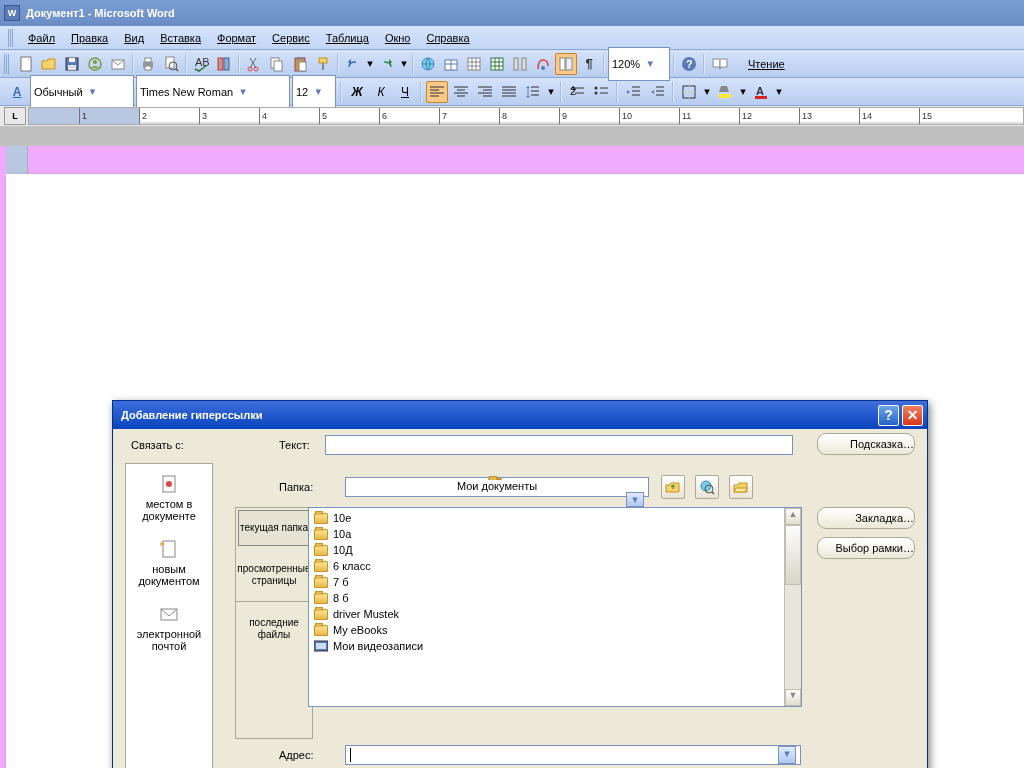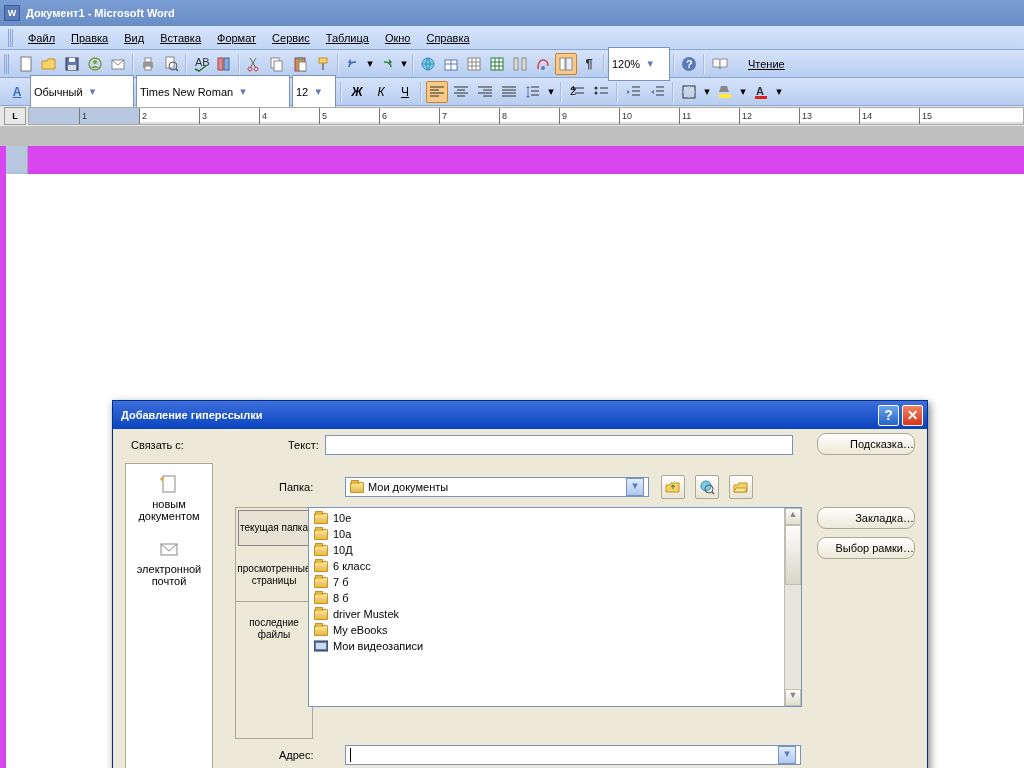--- a/index.html
+++ b/index.html
@@ -24,46 +24,46 @@
 
 .fmt-toolbar { height: 28px; background: linear-gradient(#d5e3fa, #b8cdf0); display: flex; align-items: center; padding: 0 4px; border-bottom: 1px solid #8aa6d4; gap: 2px; }
 
 .ruler-row { height: 20px; background: #e8e8e8; display: flex; }
 .ruler-tab { width: 22px; height: 18px; background: #e8e8e8; border: 1px solid #999; margin: 1px 0 0 4px; display: flex; align-items: center; justify-content: center; font-size: 9px; font-weight: bold; }
 .ruler { flex: 1; height: 18px; position: relative; margin: 1px 0 0 2px; background: linear-gradient(#fff 0 14px, #e0e0e0 14px); border: 1px solid #aaa; overflow: hidden; }
 .ruler .marks { position: absolute; left: 0; top: 0; right: 0; height: 100%; display: flex; }
 .ruler .cm { width: 60px; border-left: 1px solid #777; font-size: 9px; padding-left: 2px; color: #333; display: flex; align-items: center; }
 .ruler .shade { position: absolute; left: 0; top: 0; height: 100%; background: #b8c8e0; }
 
-.doc-area { position: absolute; left: 0; top: 146px; bottom: 0; right: 0; background: #d946ef; overflow: hidden; }
+.doc-area { position: absolute; left: 0; top: 146px; bottom: 0; right: 0; background: #f0abfc; overflow: hidden; }
 .doc-page { position: absolute; left: 6px; top: 28px; right: -80px; bottom: -50px; background: #fff; box-shadow: 2px 2px 5px rgba(0,0,0,0.3); }
 .vruler { position: absolute; left: 6px; top: 0; width: 22px; bottom: 0; background: #fff; border-right: 1px solid #aaa; }
 .vruler .vshade { position: absolute; top: 0; left: 0; right: 0; height: 90px; background: #b8c8e0; }
 
 
 .dialog { position: absolute; left: 112px; top: 254px; width: 816px; height: 412px; background: #ece9d8; border: 1px solid #002f8a; box-shadow: 2px 3px 8px rgba(0,0,0,0.5); }
 .dlg-title { height: 28px; background: linear-gradient(#3e6fdc, #0843be); display: flex; align-items: center; justify-content: space-between; color: #fff; font-weight: bold; font-size: 12px; padding: 0 4px 0 8px; }
 .dlg-title .btns { display: flex; gap: 3px; }
 .dlg-tbtn { width: 21px; height: 21px; border-radius: 2px; display: flex; align-items: center; justify-content: center; color: #fff; font-weight: bold; font-size: 14px; }
 .dlg-help { background: linear-gradient(#6ca5e8, #2562c7); border: 1px solid #fff; }
 .dlg-close { background: linear-gradient(#f08262, #d8361a); border: 1px solid #fff; }
 
 .dlg-body { padding: 10px 12px; position: relative; height: 384px; }
 .link-label { position: absolute; left: 18px; top: 10px; }
-.text-label { position: absolute; left: 166px; top: 10px; margin-left: 9px; }
+.text-label { position: absolute; left: 166px; top: 10px; }
 .text-input { position: absolute; left: 212px; top: 6px; width: 468px; height: 20px; background: #fff; border: 1px solid #7a92bd; padding: 2px 4px; }
 .hint-btn { position: absolute; right: 12px; top: 4px; }
 
 .sidebar { position: absolute; left: 12px; top: 34px; width: 88px; height: 330px; border: 1px solid #aca899; background: #fff; }
 .sb-it { height: 65px; display: flex; flex-direction: column; align-items: center; justify-content: center; text-align: center; font-size: 10px; cursor: pointer; }
 .sb-it.sel { border: 1px solid #aca899; background: #ece9d8; margin: 1px; height: 63px; }
 .sb-ico { width: 28px; height: 24px; margin-bottom: 2px; display: flex; align-items: center; justify-content: center; }
 
 .folder-label { position: absolute; left: 166px; top: 52px; }
-.folder-combo { position: absolute; left: 232px; top: 48px; width: 304px; height: 20px; background: #fff; border: 1px solid #7a92bd; display: flex; align-items: center; padding: 0 4px; }
+.folder-combo { position: absolute; left: 232px; top: 48px; width: 304px; height: 20px; background: #fff; border: 1px solid #7a92bd; display: flex; align-items: center; padding: 0 4px; flex-direction: column; }
 .folder-combo .dd2 { margin-left: auto; width: 18px; height: 18px; background: linear-gradient(#e0ecff, #b0c8f0); border: 1px solid #7a92bd; text-align: center; color: #5a7ab8; }
 .tb-icons { position: absolute; left: 548px; top: 46px; display: flex; gap: 10px; }
 .tb-iconbtn { width: 24px; height: 24px; border: 1px solid #aca899; background: linear-gradient(#fff, #e8e4d4); border-radius: 2px; display: flex; align-items: center; justify-content: center; cursor: pointer; }
 
 .browse-tabs { position: absolute; left: 122px; top: 78px; width: 78px; height: 232px; border: 1px solid #aca899; background: #ece9d8; }
 .bt-it { height: 54px; display: flex; align-items: center; justify-content: center; text-align: center; font-size: 10px; line-height: 12px; cursor: pointer; border-bottom: 1px solid #aca899; }
 .bt-it.sel { border: 1px solid #888; background: #e6e3d4; margin: 2px; height: 36px; }
 .bt-it:last-child { border-bottom: none; }
 
 .file-list { position: absolute; left: 195px; top: 78px; width: 494px; height: 200px; border: 1px solid #7a92bd; background: #fff; overflow: hidden; }
@@ -457,20 +457,29 @@
           <div class="dlg-tbtn dlg-close">✕</div>
         </div>
       </div>
       <div class="dlg-body">
         <span class="link-label">Связать с:</span>
         <span class="text-label">Текст:</span>
         <input class="text-input" value="" style="">
         <div class="dlg-btn hint-btn">Подсказка…</div>
 
         <div class="sidebar" id="dlg-sidebar">
+            <div class="sb-it">
+              <div class="sb-ico">
+                <svg width="24" height="22">
+                  <rect x="6" y="3" width="12" height="16" fill="#fff" stroke="#888"></rect>
+                  <circle cx="12" cy="11" r="3" fill="#d44"></circle>
+                </svg>
+              </div>
+              <span>местом в документе</span>
+            </div>
             <div class="sb-it">
               <div class="sb-ico">
                 <svg width="24" height="22">
                   <rect x="6" y="3" width="12" height="16" fill="#fff" stroke="#888"></rect>
                   <path d="M3 6 L7 6 M5 4 L5 8" stroke="#e8a838" stroke-width="1.5"></path>
                 </svg>
               </div>
               <span>новым документом</span>
             </div>
             <div class="sb-it">

